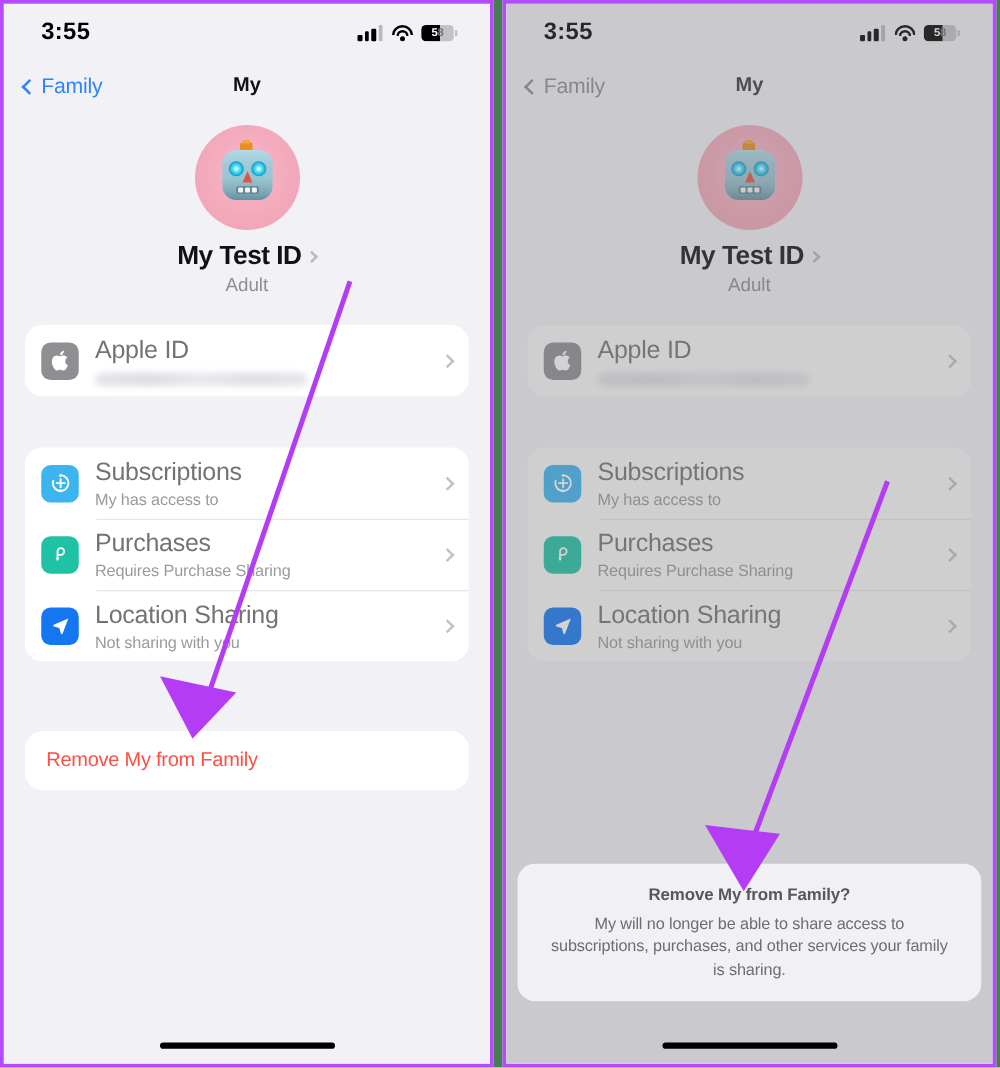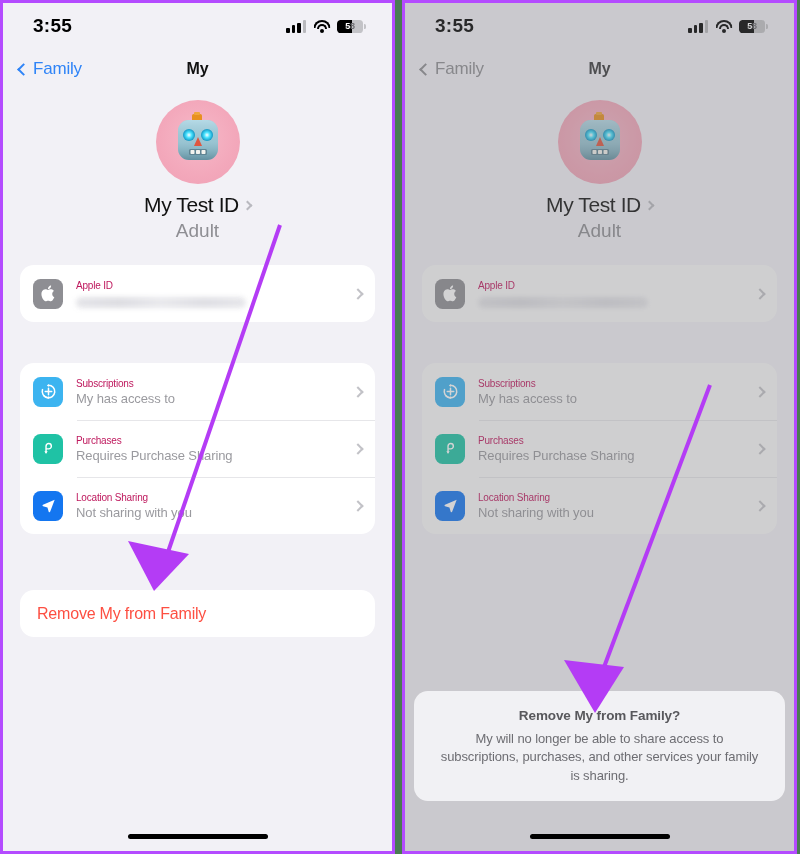--- a/index.html
+++ b/index.html
@@ -138,28 +138,28 @@
     background: radial-gradient(circle at 50% 45%, #f6b9c8 0%, #f3a8bb 60%, #efa0b4 100%);
     margin: 0 auto;
     position: relative;
     overflow: hidden;
   }
   .robot { position: absolute; left: 50%; top: 50%; transform: translate(-50%,-50%); width: 62px; height: 62px; }
   .profile-name-row {
     display: flex; align-items: center; justify-content: center;
     gap: 5px; margin-top: 9px; cursor: pointer;
   }
-  .profile-name { font-size: 21px; font-weight: normal; color: #111; letter-spacing: -.4px; }
+  .profile-name { font-size: 21px; font-weight: bold; color: #111; letter-spacing: -.4px; }
   .chev-sm {
     width: 7px; height: 7px;
     border-top: 2px solid #b9b9bf;
     border-right: 2px solid #b9b9bf;
     transform: rotate(45deg);
   }
-  .profile-sub { font-size: 19px; color: #8e8e93; margin-top: 3px; }
+  .profile-sub { font-size: 15px; color: #8e8e93; margin-top: 3px; }
 
   
   .card {
     margin: 0 17px;
     background: #fff;
     border-radius: 14px;
   }
   .right .card { background: #fafafa; }
   .card.apple-card { margin-top: 23px; }
   .card.list-card { margin-top: 41px; }
@@ -184,21 +184,21 @@
     margin-right: 13px;
     display: flex; align-items: center; justify-content: center;
     position: relative;
   }
   .ic-apple { background: #8e8e93; }
   .ic-subs  { background: #3cb4f0; }
   .ic-purch { background: #1fc2a5; }
   .ic-loc   { background: #1476f0; }
 
   .row-text { flex: 1; min-width: 0; }
-  .row-title { font-size: 10px; color: #be185d; letter-spacing: -.2px; }
+  .row-title { font-size: 20px; color: #737373; letter-spacing: -.2px; }
   .row-sub { font-size: 13px; color: #9a9a9f; margin-top: 2px; letter-spacing: -.1px; }
   .blurred {
     height: 11px; width: 170px; margin-top: 6px;
     border-radius: 6px;
     background: linear-gradient(90deg,#e4e4e8,#dcdce1,#e8e8ec,#dedee3,#e6e6ea);
     filter: blur(2.6px);
     opacity: .95;
   }
   .chev-right {
     width: 8px; height: 8px;

